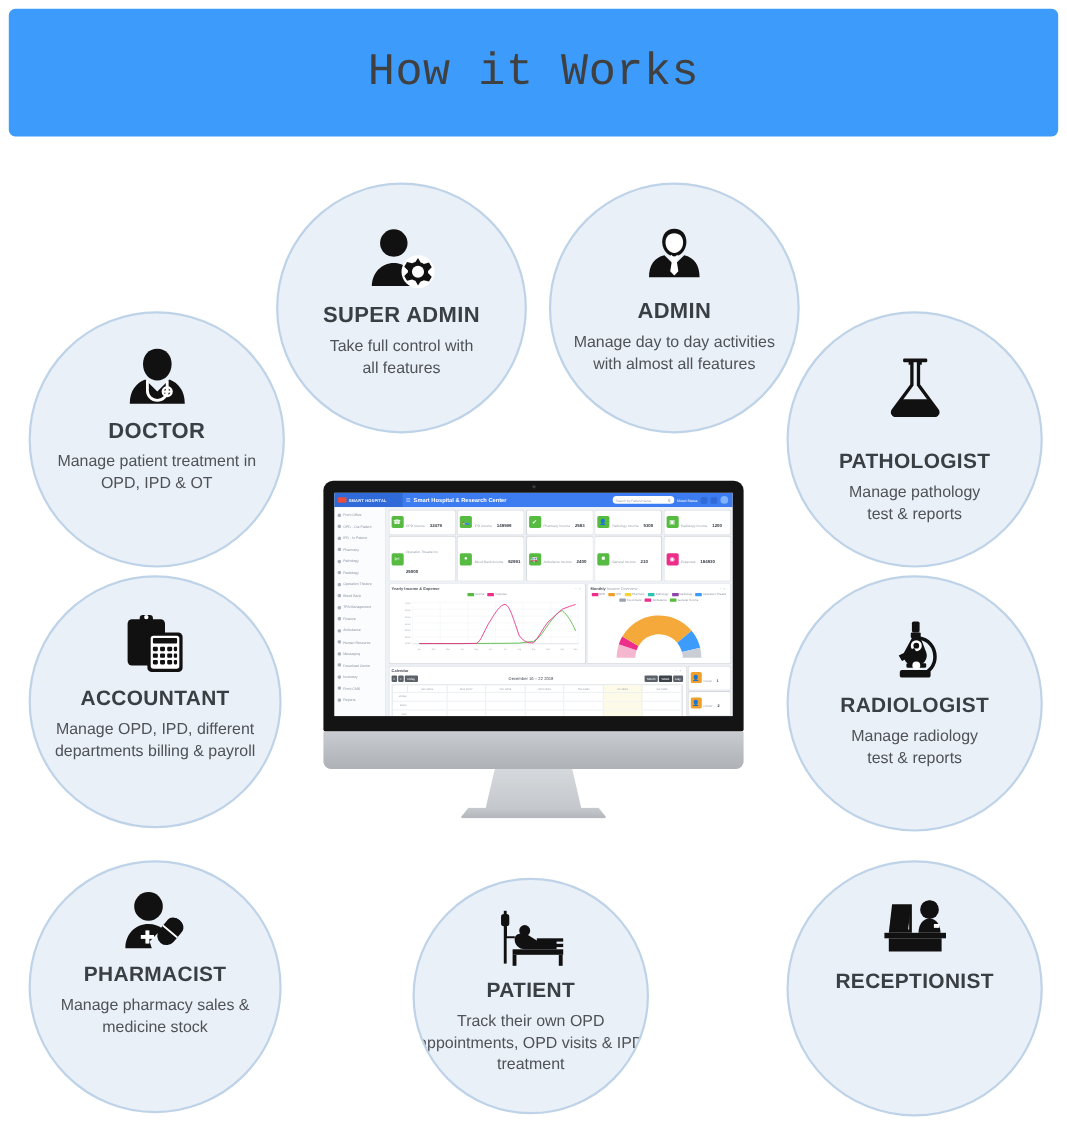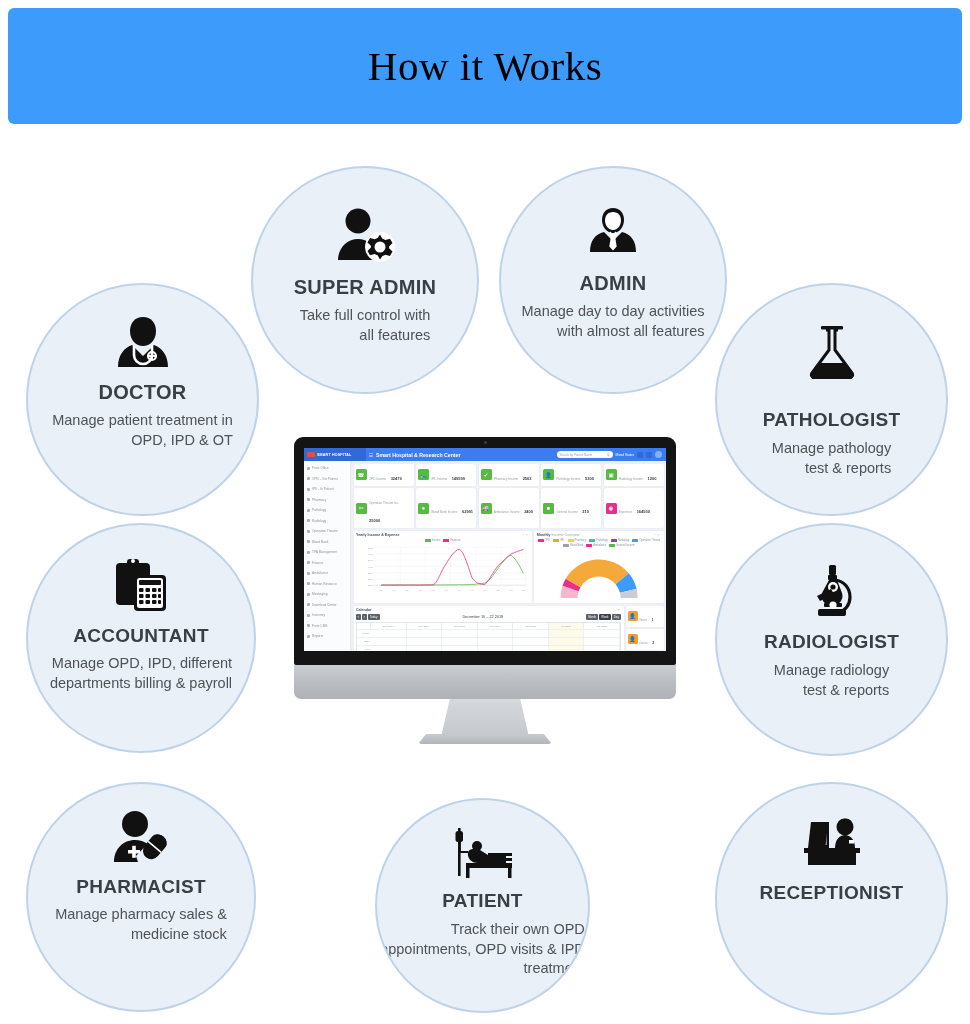--- a/index.html
+++ b/index.html
@@ -24,38 +24,38 @@
     top: 8px;
     width: 954px;
     height: 116px;
     background: #3d9bfc;
     border-radius: 6px;
     display: flex;
     align-items: center;
     justify-content: center;
   }
   .header-title {
-    color: #000000;
+    color: #404040;
     font-size: 41px;
     font-weight: 400;
     letter-spacing: 0.5px;
-    font-family: Liberation Serif, serif;
+    font-family: Liberation Mono, monospace;
   }
 
   
   .circle {
     position: absolute;
     border-radius: 50%;
     background: #eaf0f8;
     border: 2px solid #bed3e8;
     display: flex;
     flex-direction: column;
     align-items: center;
     justify-content: flex-start;
-    text-align: right;
+    text-align: center;
     overflow: hidden;
   }
   .circle-icon {
     display: block;
     line-height: 0;
   }
   .circle-icon svg { display: block; }
   .circle-title {
     color: #3a3f44;
     font-weight: bold;

